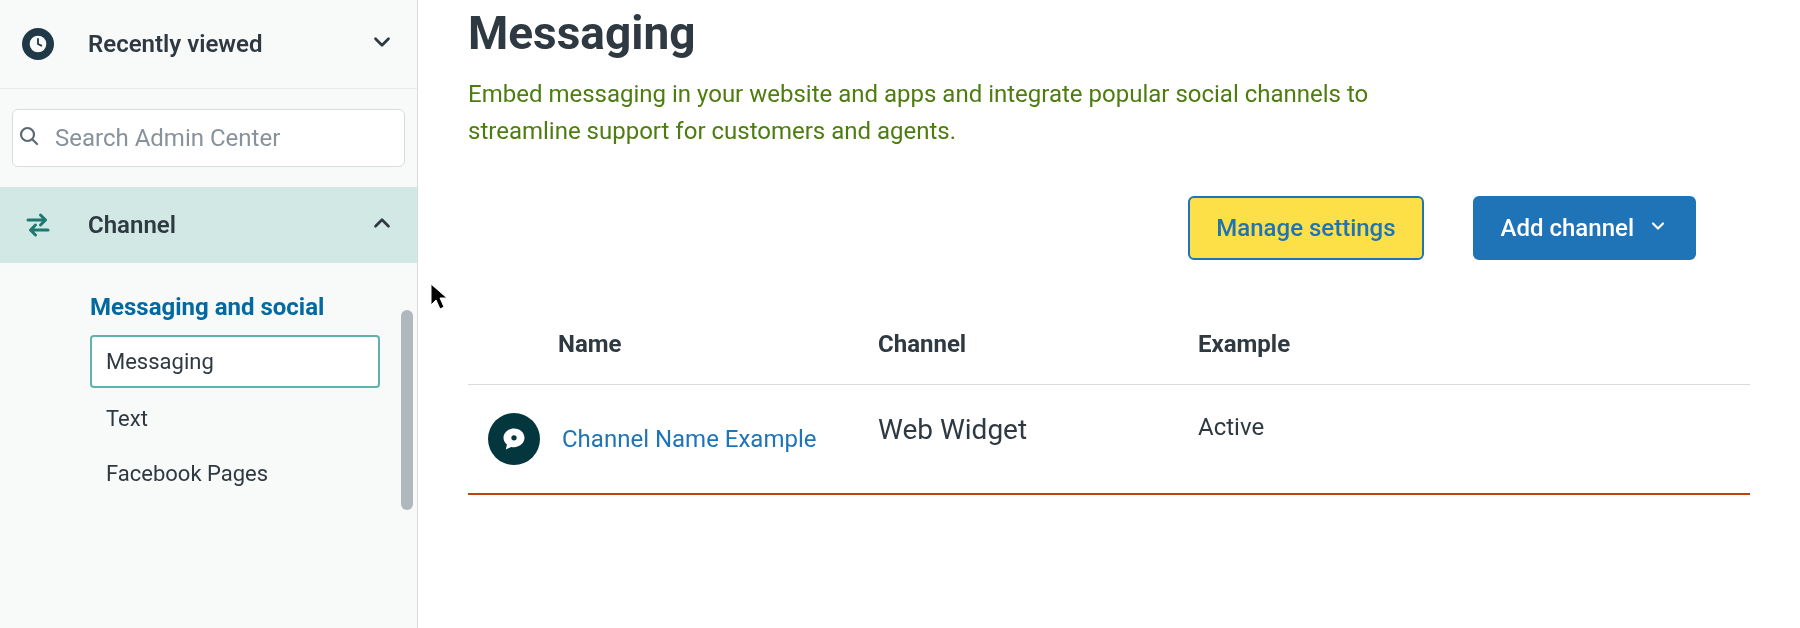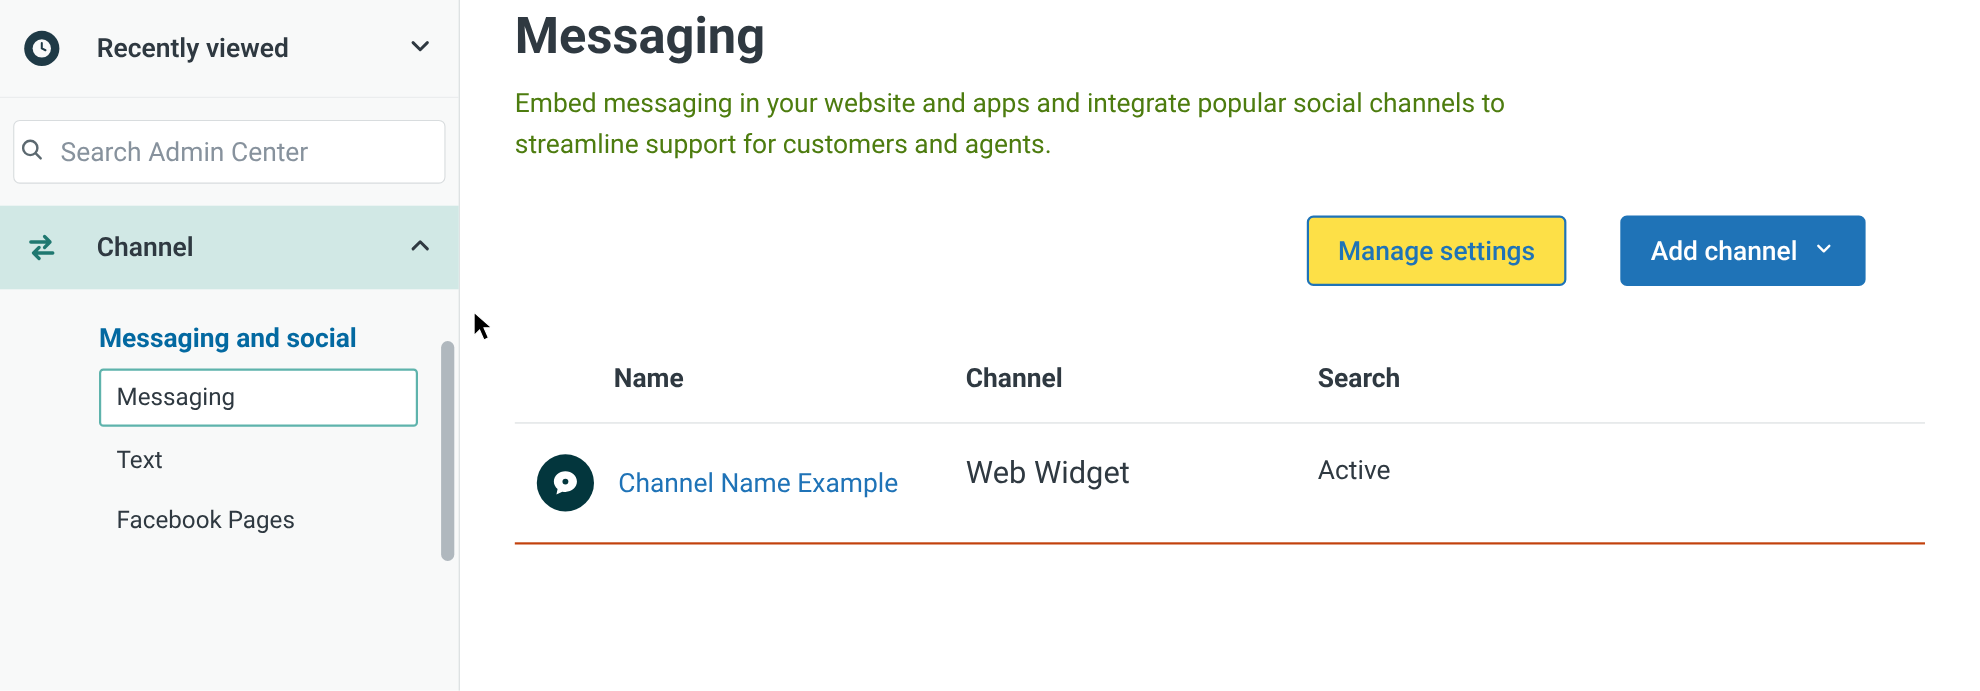--- a/index.html
+++ b/index.html
@@ -130,21 +130,21 @@
             <path d="M6 9l6 6 6-6" stroke="currentColor" stroke-width="2.6" stroke-linecap="round" stroke-linejoin="round"></path>
           </svg>
       </span>
     </button>
   </div>
 
   <div class="table">
     <div class="thead">
       <div class="th col-name">Name</div>
       <div class="th col-channel">Channel</div>
-      <div class="th col-status">Search</div>
+      <div class="th col-status">Example</div>
     </div>
     <div class="trow">
       <div class="cell-name">
         <span class="channel-icon">
           <svg viewBox="0 0 24 24" fill="none">
               <path d="M12 3C7 3 3 6.6 3 11c0 2.3 1.1 4.3 2.9 5.8L5 21l4.6-2.2c.8.1 1.6.2 2.4.2 5 0 9-3.6 9-8s-4-8-9-8z" fill="#ffffff"></path>
               <circle cx="12" cy="11" r="2.3" fill="#03363d"></circle>
             </svg>
         </span>
         <a class="channel-link" href="#">Channel Name Example</a>

